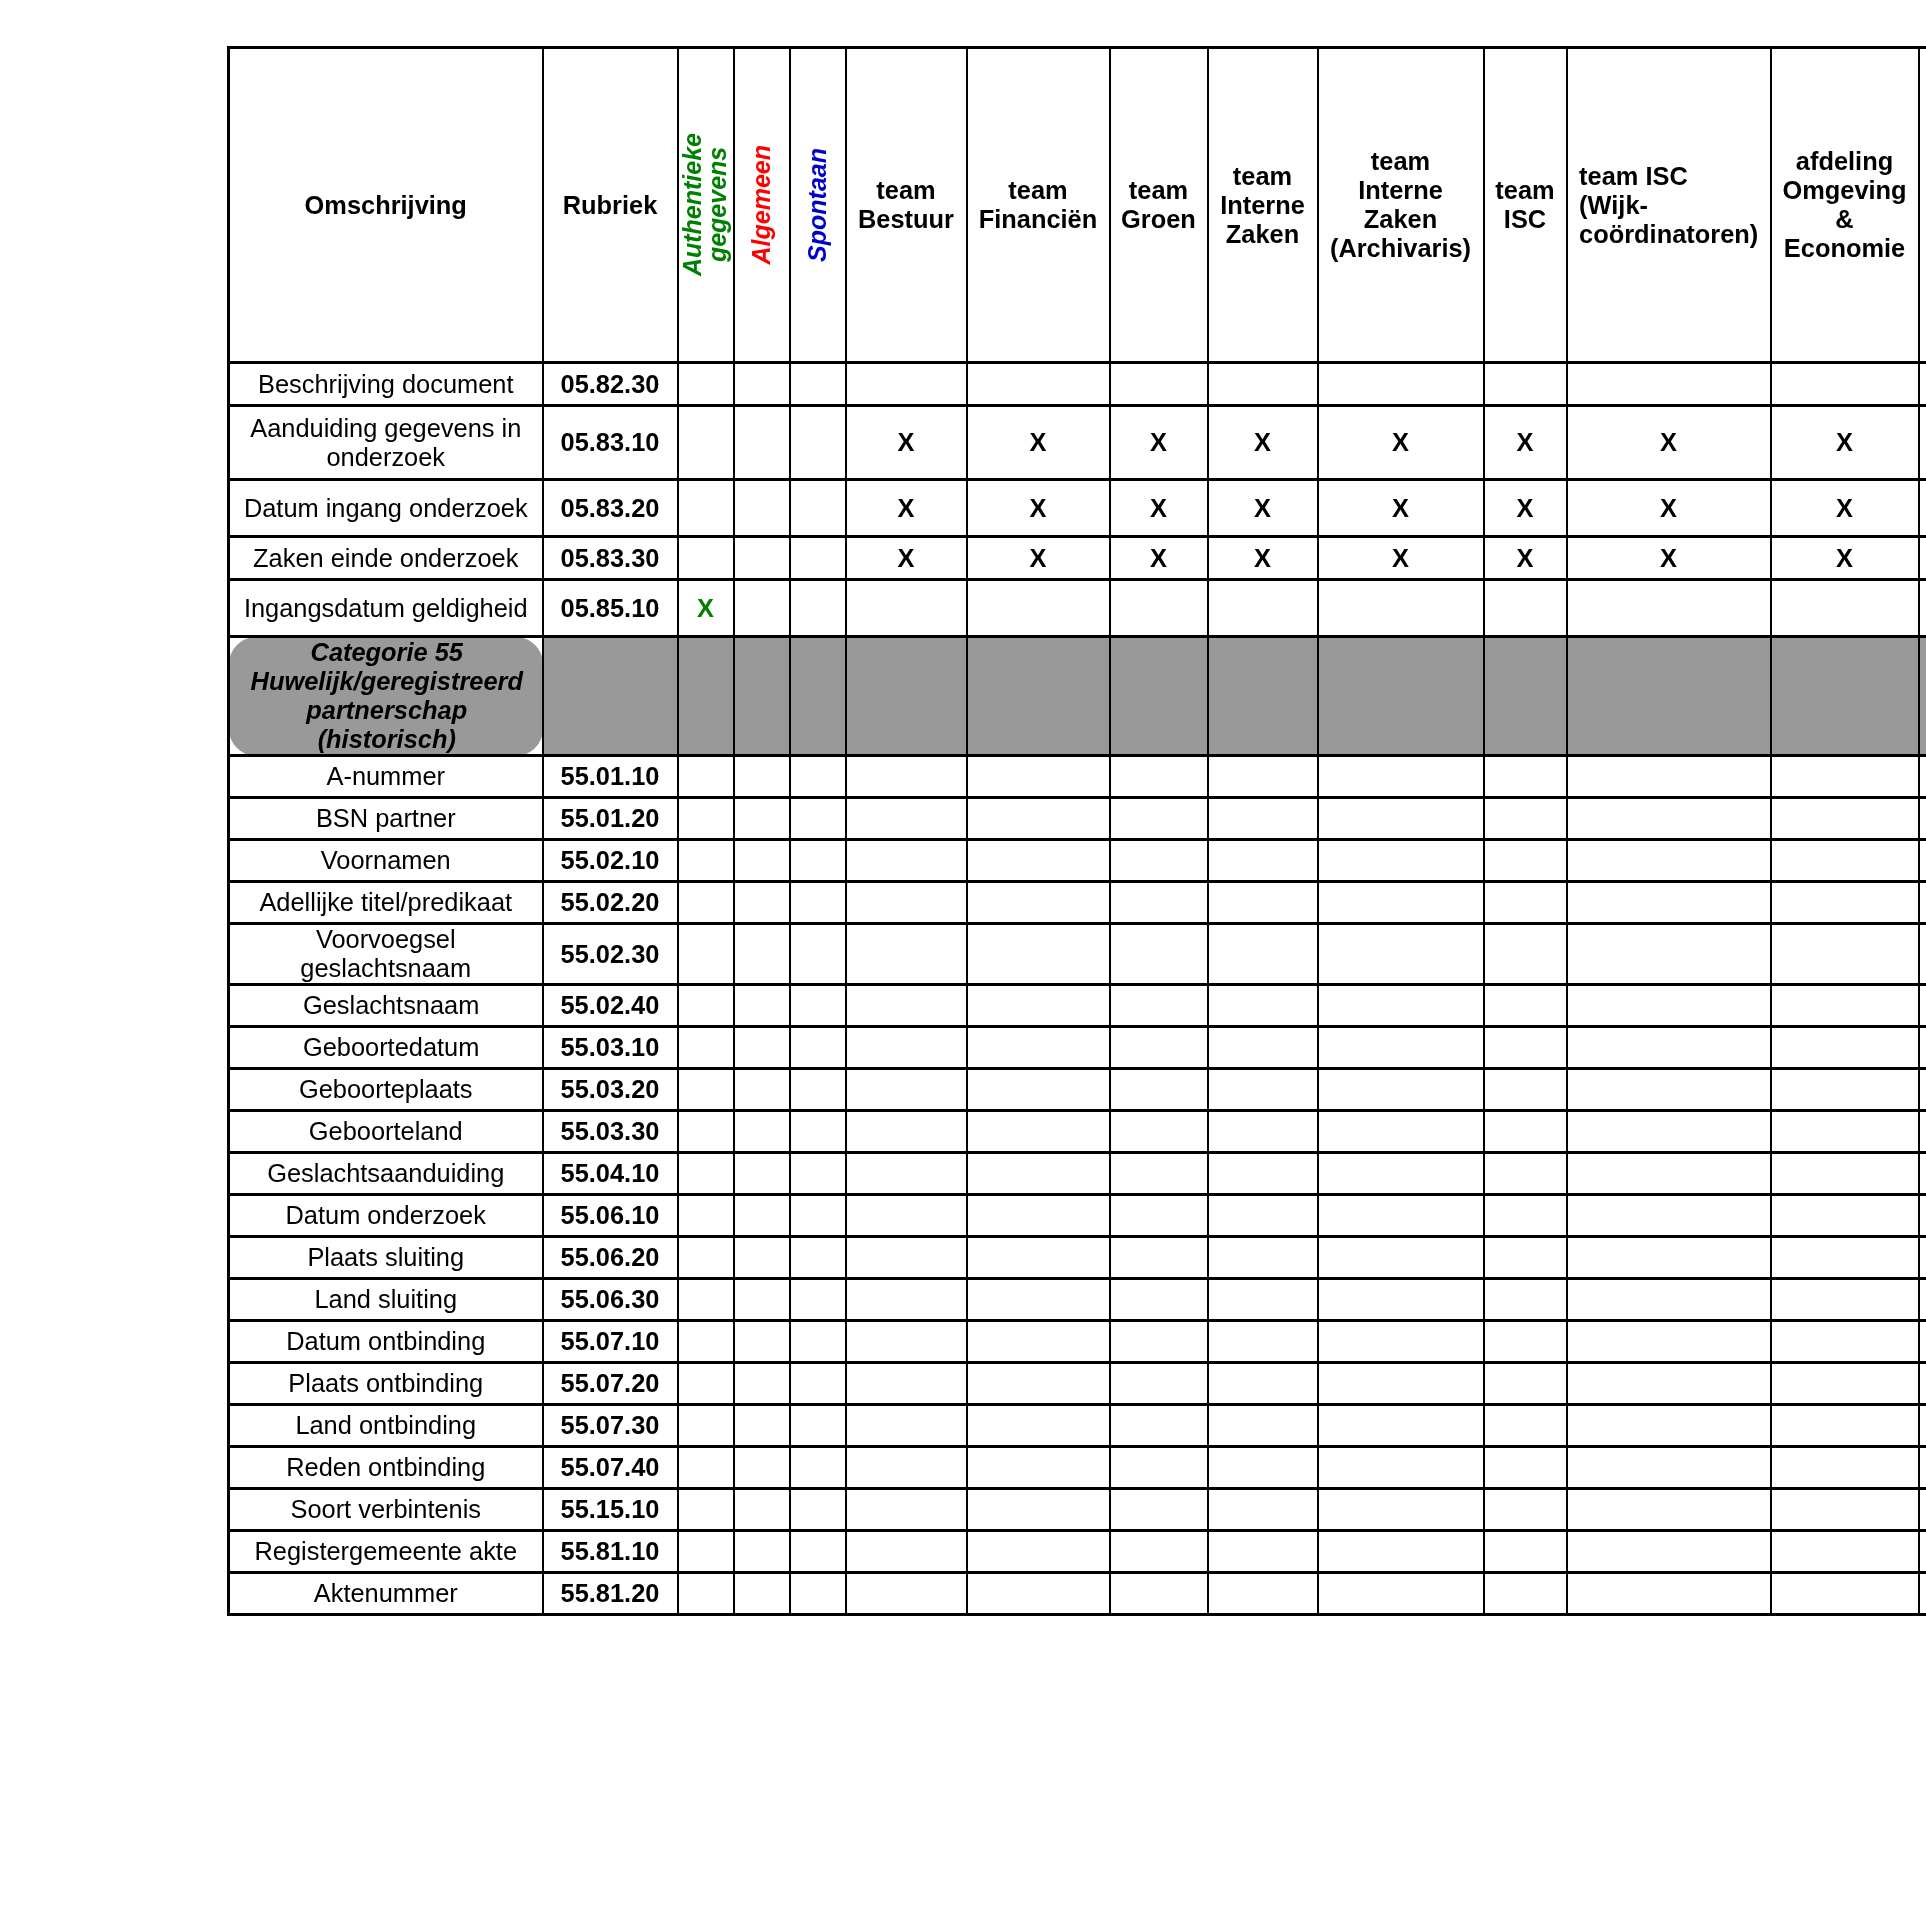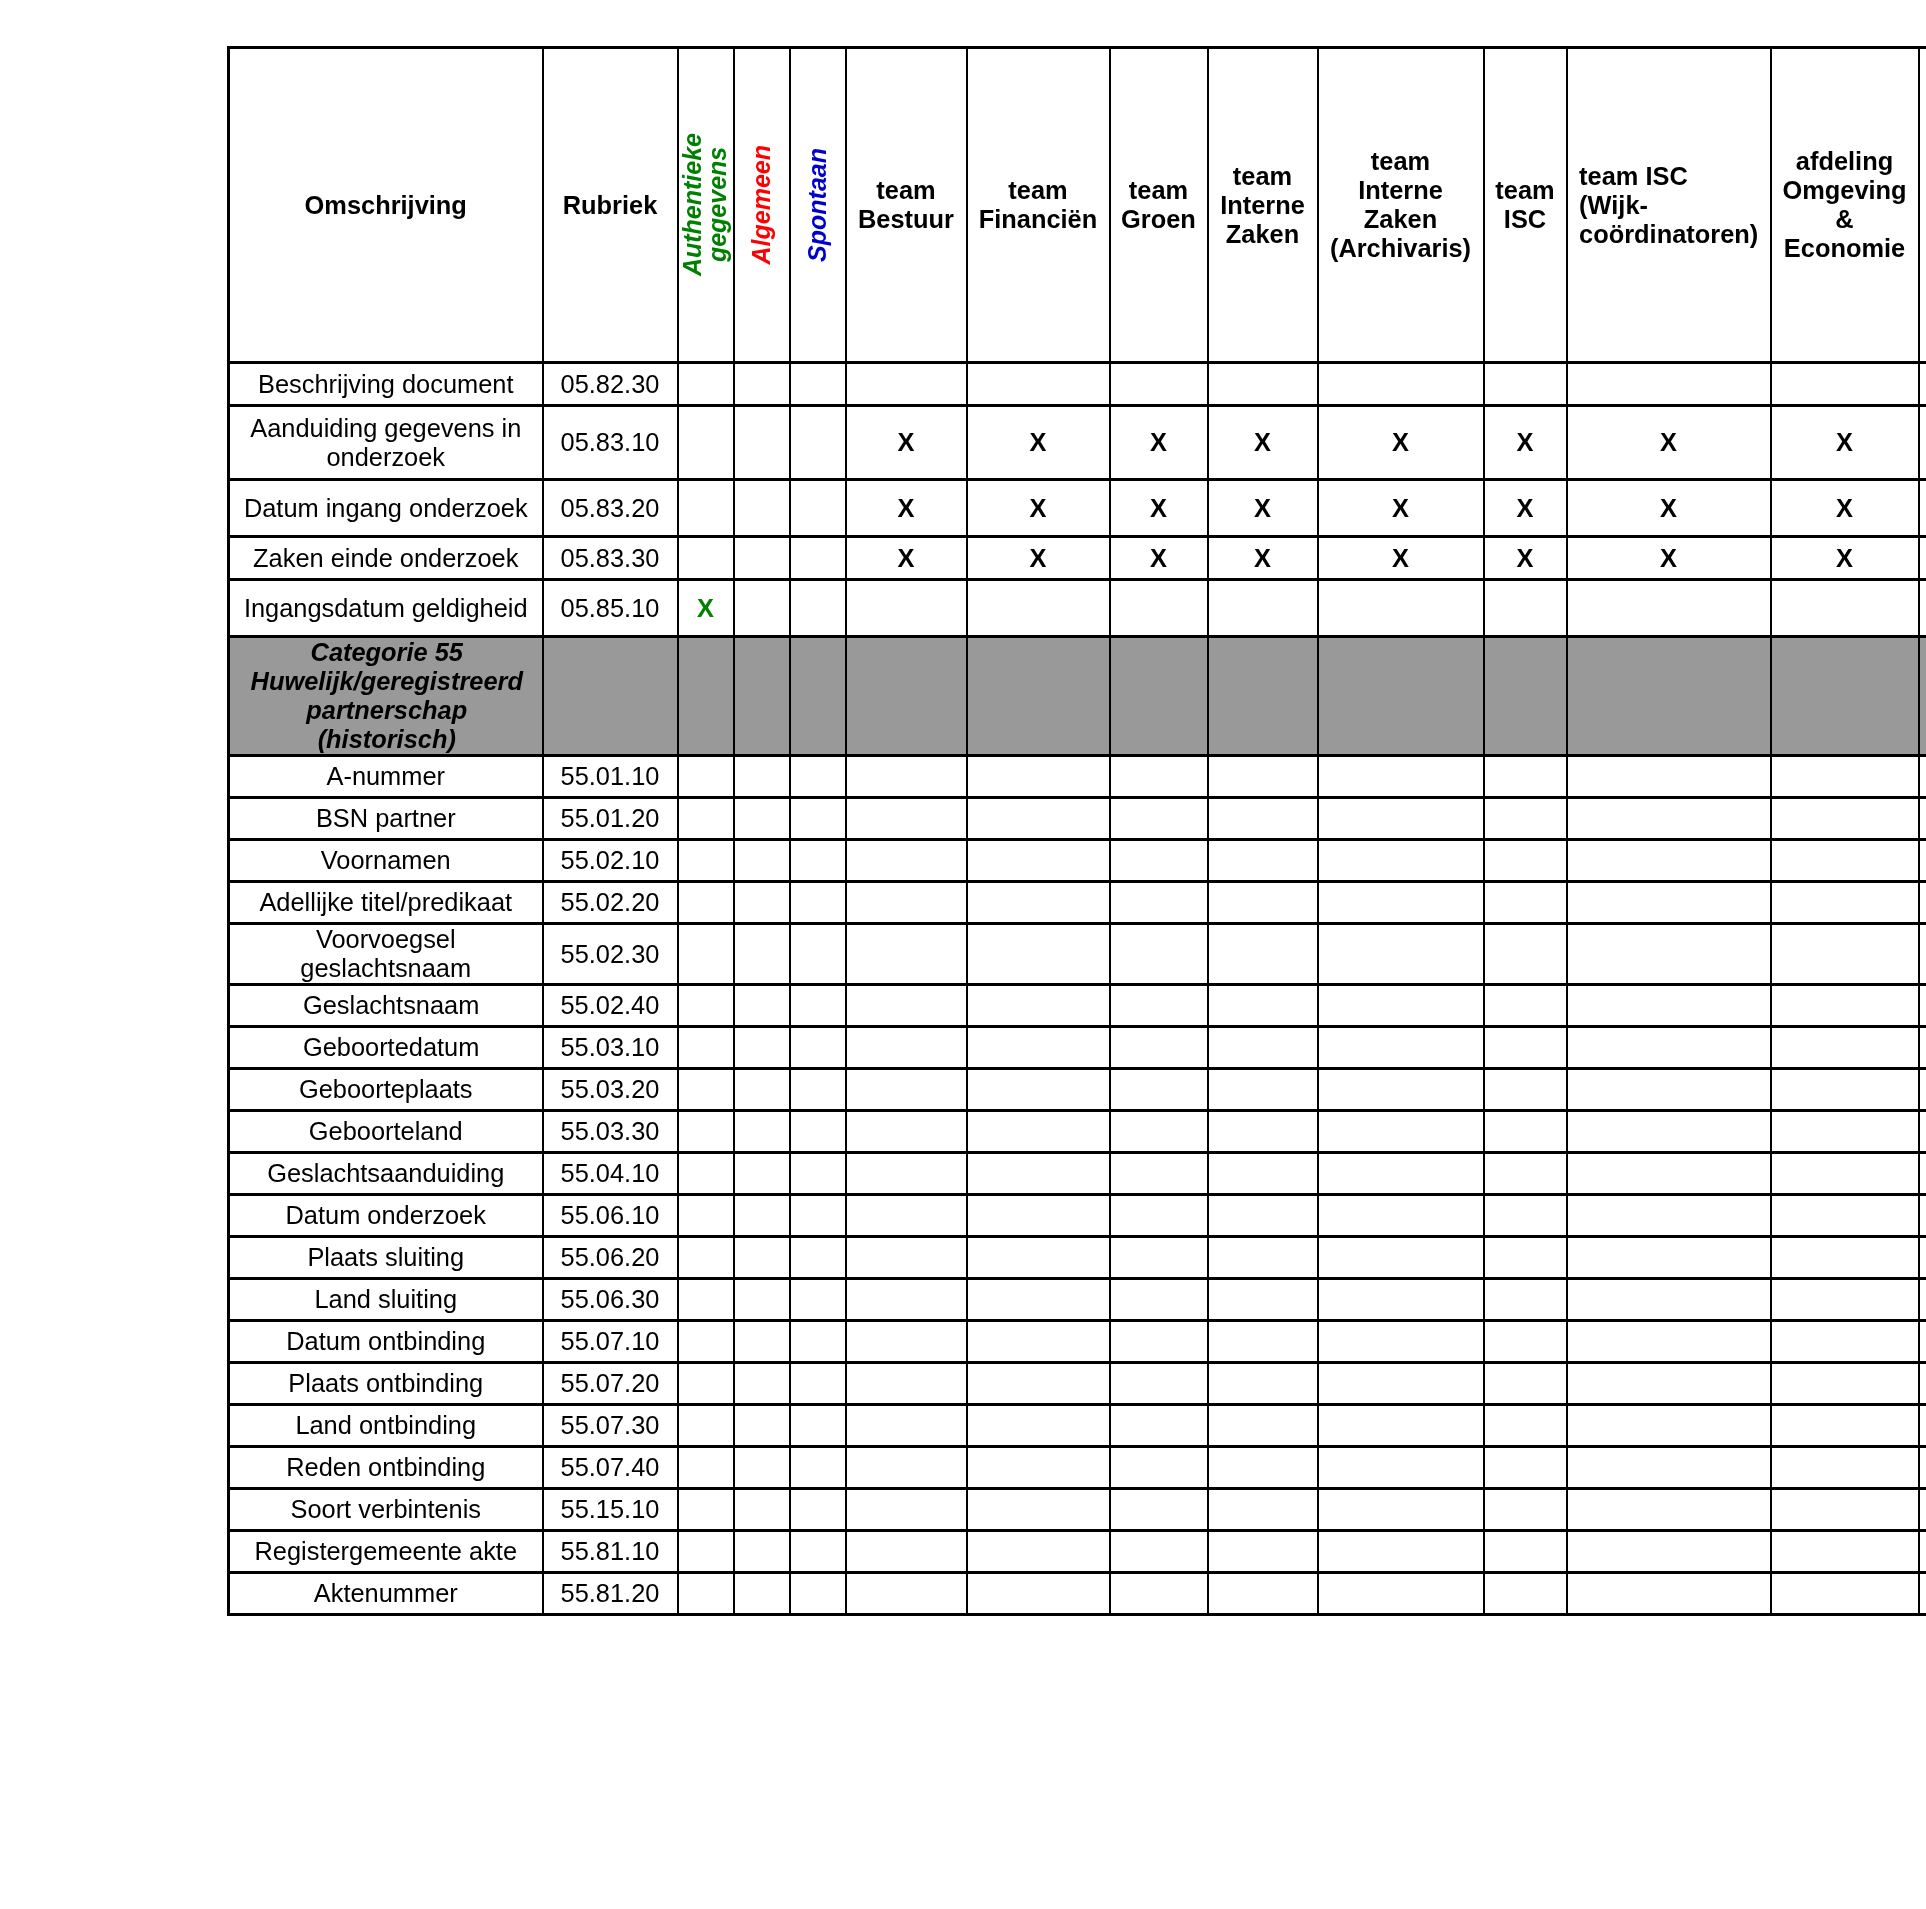--- a/index.html
+++ b/index.html
@@ -22,26 +22,26 @@
   th.vert .vwrap { display: flex; justify-content: center; align-items: center; height: 266px; }
   th.vert .vtext {
     writing-mode: vertical-rl; transform: rotate(180deg);
     font-weight: bold; font-style: italic; font-size: 25px; line-height: 25.4px; text-align: center;
   }
   .c-green { color: #008000; }
   .c-red { color: #ff0000; }
   .c-blue { color: #0000cc; }
   td.desc { text-align: left; padding-left: 17.3px; padding-right: 3.9px; }
   td.desc.shift { padding-left: 10.8px; text-align: center; }
-  td.code { text-align: center; }
+  td.code { text-align: center; font-weight: bold; }
   td.code.shift { text-align: left; padding-left: 17px; }
   td.mark { font-weight: bold; font-size: 25px; }
   td.mark.green { color: #008000; }
   tr.cat td { background: #999999; }
-  tr.cat td.desc { font-weight: bold; font-style: italic; padding-left: 2px; }
+  tr.cat td.desc { font-weight: bold; font-style: italic; padding-left: 2px; border-radius: 27px; }
   tr.r1 td { height: 40px; margin-left: 36px; }
   tr.r2 td { height: 71px; }
   tr.r2b td { height: 54px; }
   tr.r3 td { height: 114px; }
   tr.rs td { height: 39px; }
   tr.rm td { height: 56px; }
 </style>
 </head>
 <body>
 

